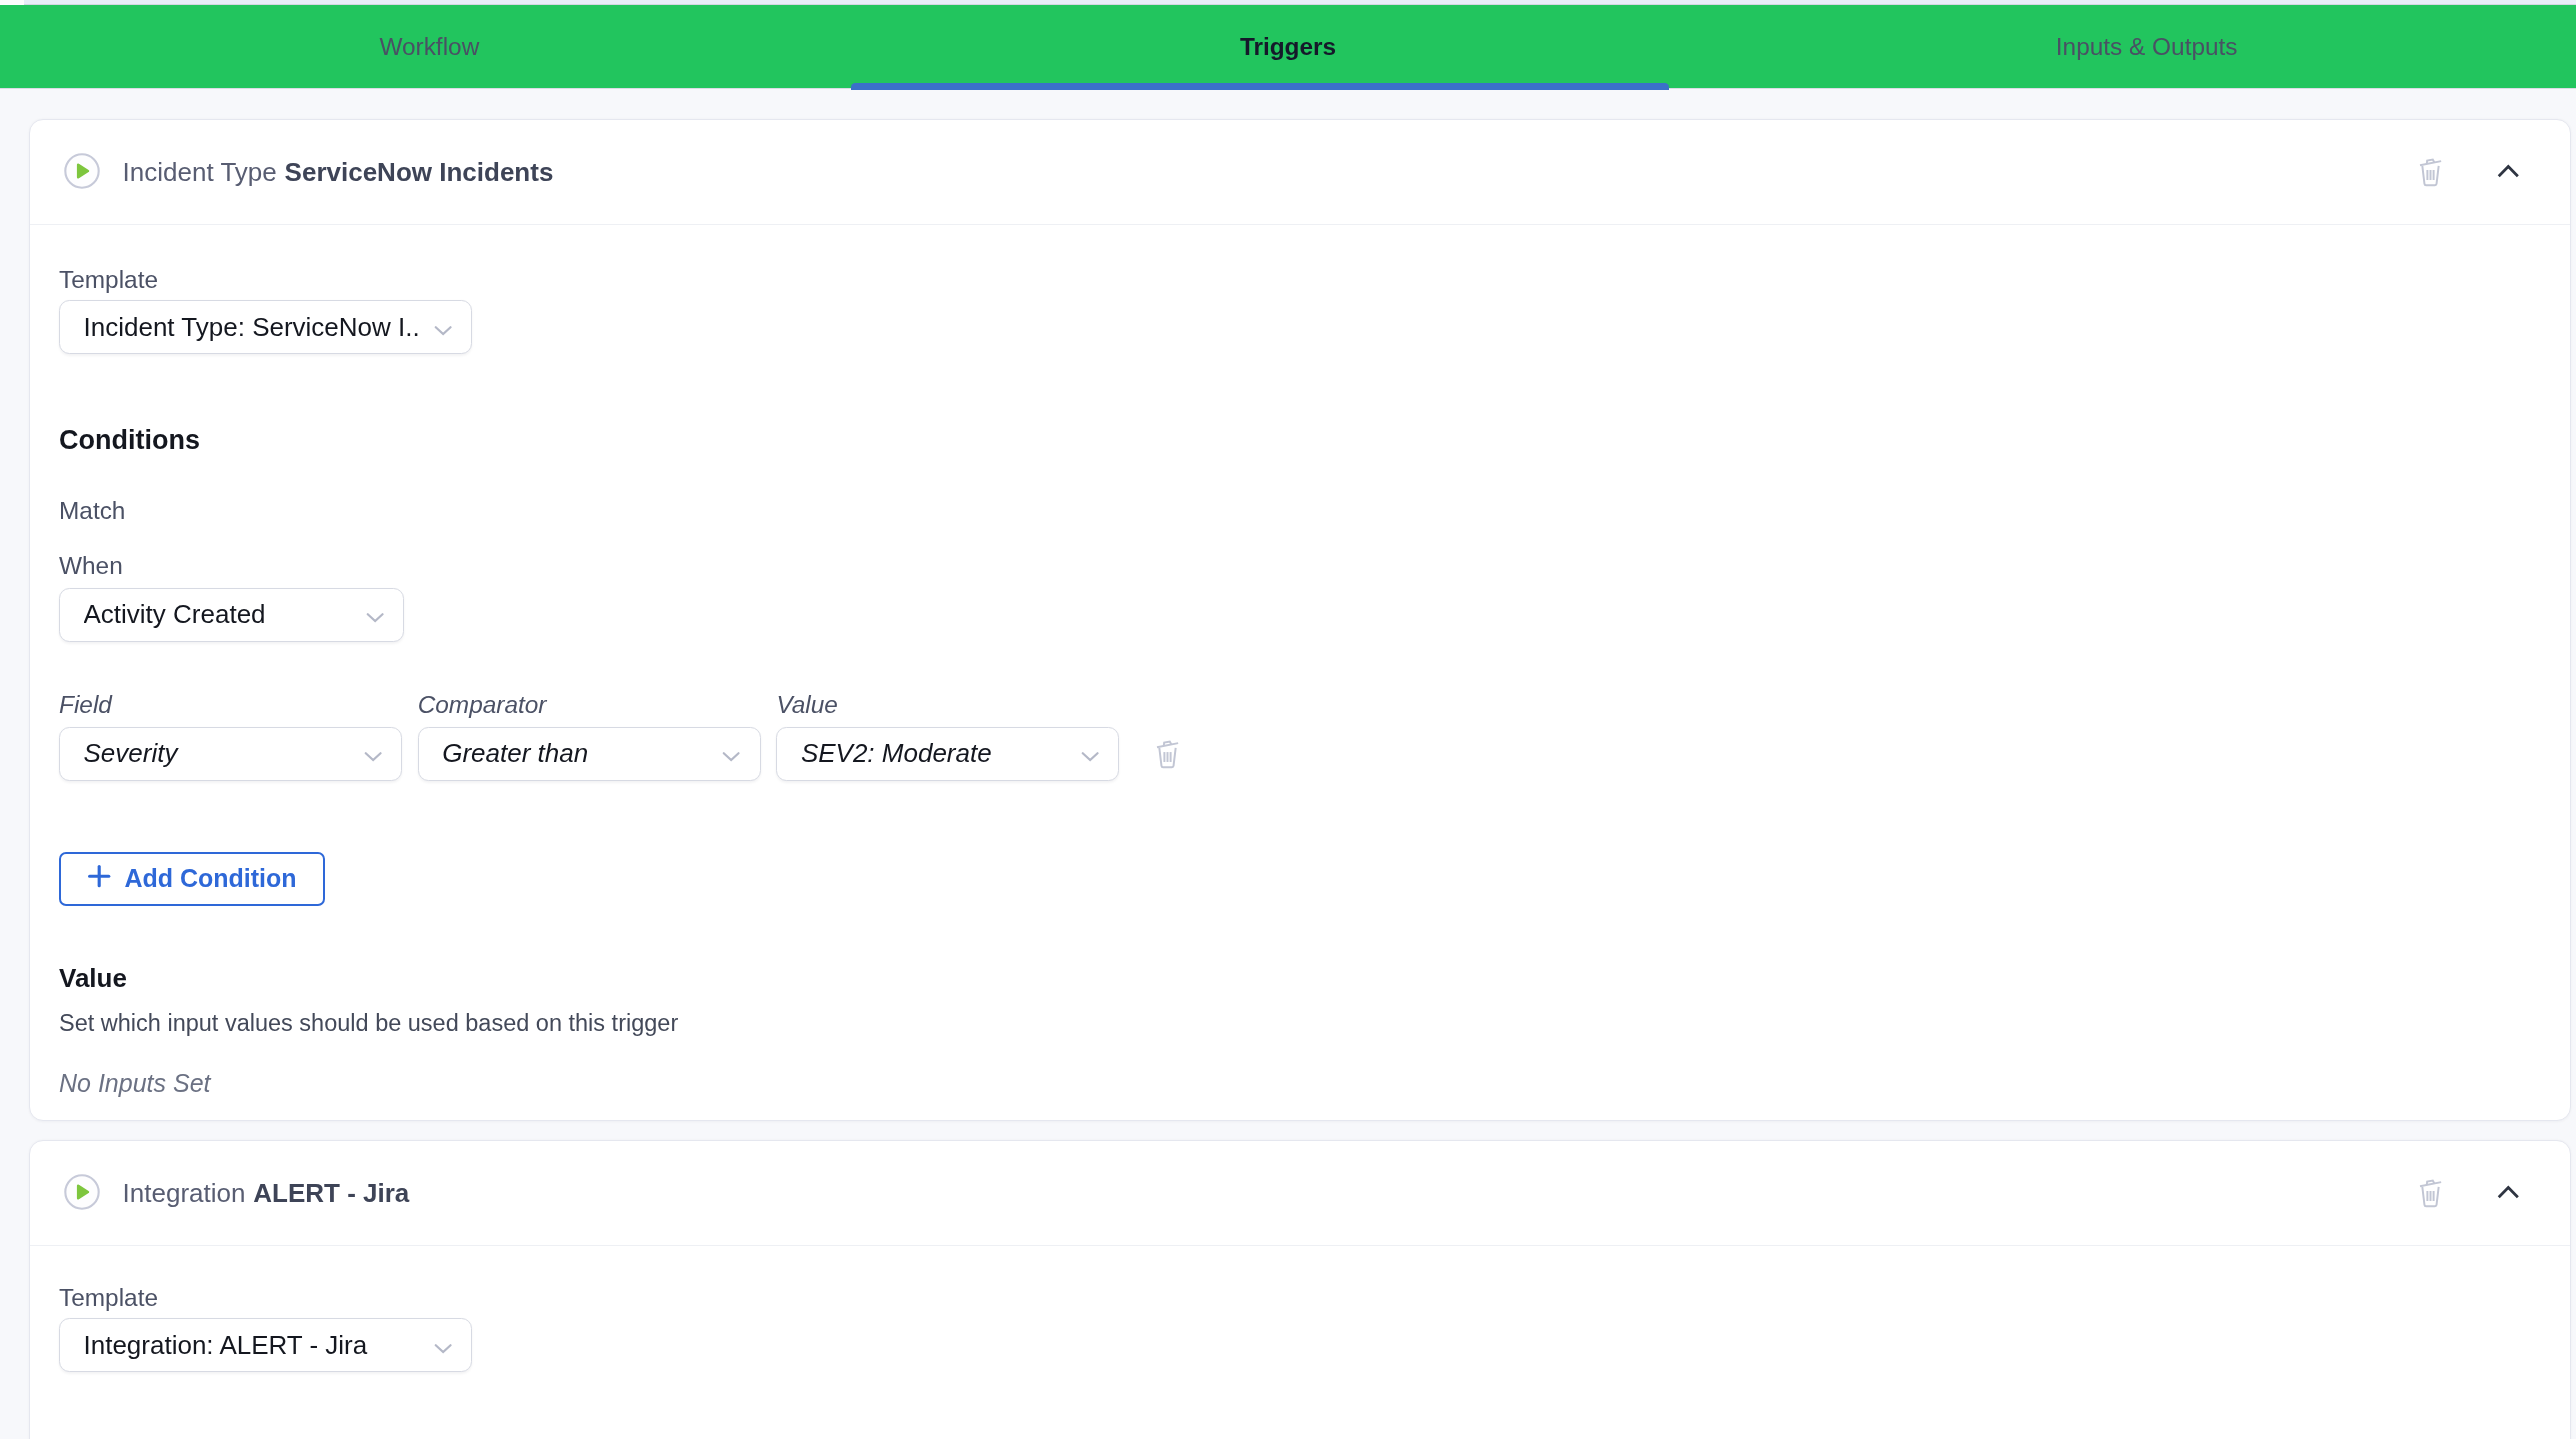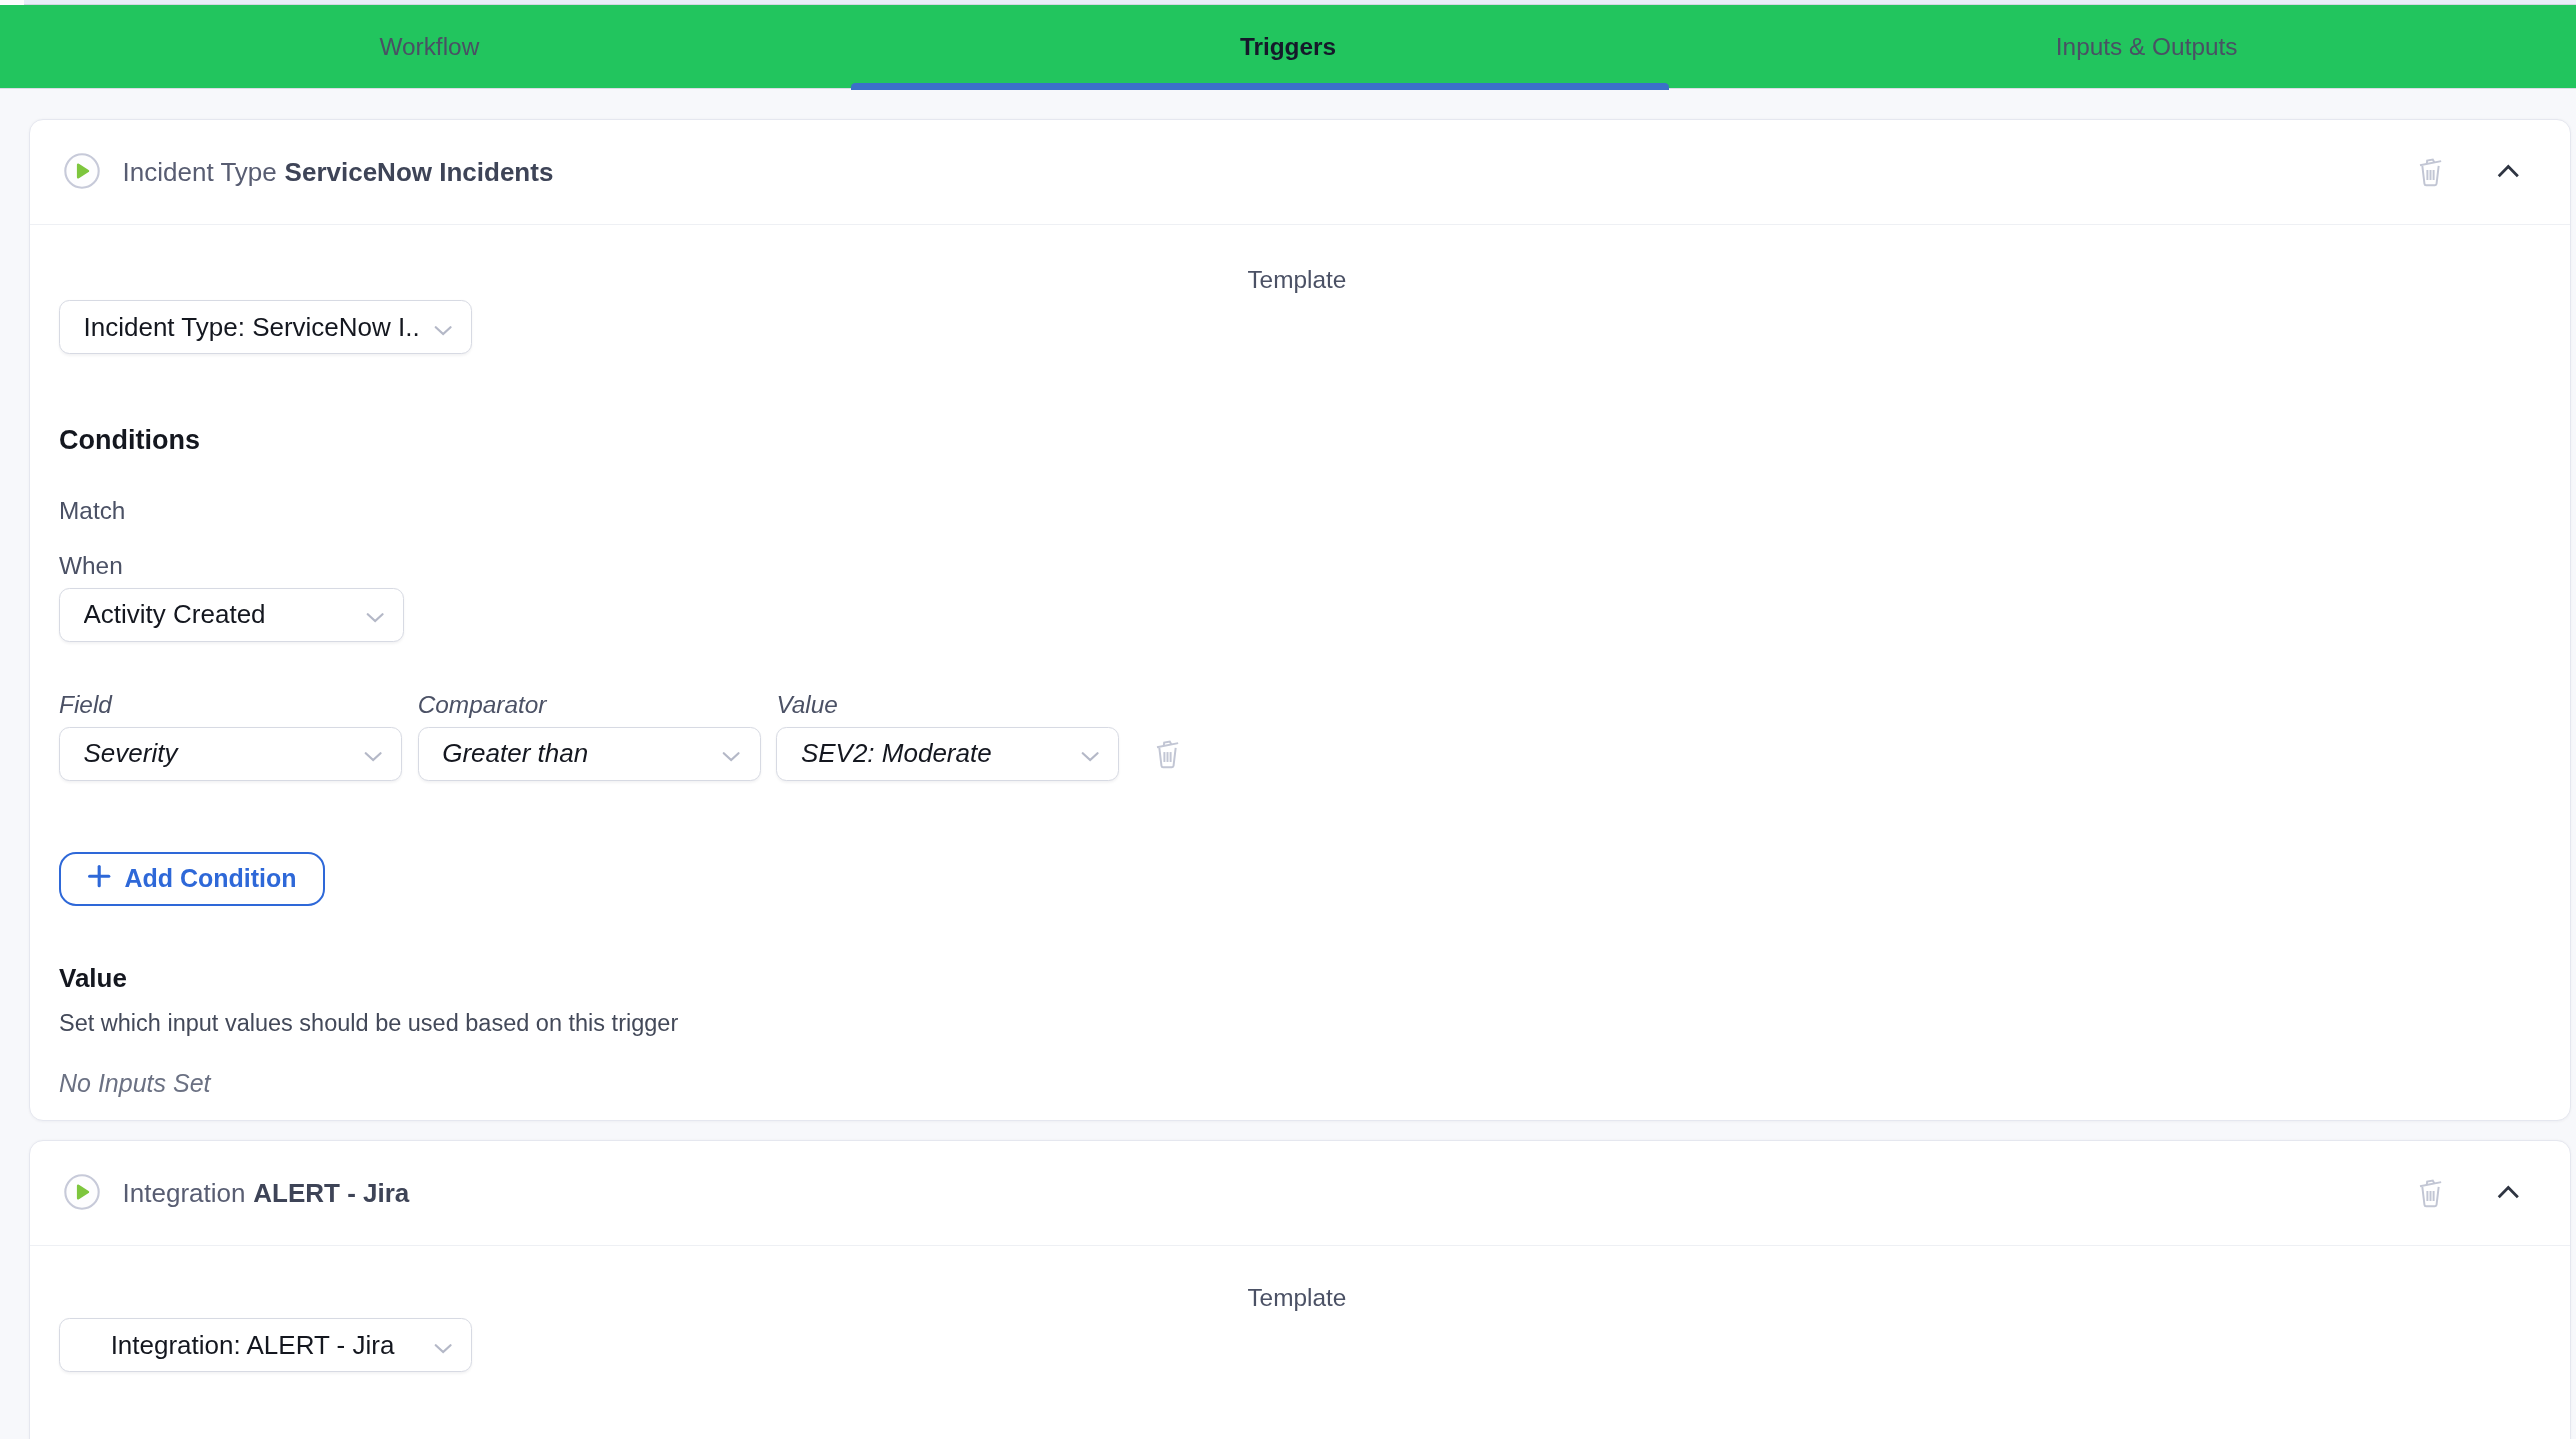--- a/index.html
+++ b/index.html
@@ -45,34 +45,34 @@
   .select { height: 54px; border: 1.7px solid #d7dae3; border-radius: 10.4px; background: #fff;
             display: flex; align-items: center; padding: 0 19px 0 23.5px;
             font-size: 26px; color: #14171f; box-shadow: 0 1.7px 2.6px rgba(23,28,45,0.05);
             cursor: pointer; }
   .select .sel-text { flex: 1; white-space: nowrap; overflow: hidden; }
   .select svg { flex: none; margin-left: 12.2px; }
   .w-template { width: 413px; }
   .w-col { width: 345px; }
   .w-col-s { width: 343px; }
 
-  .template-section { padding-top: 40px; text-align: center; }
+  .template-section { padding-top: 40px; }
   .template-section .field-label { margin-bottom: 5.2px; }
 
   .conditions-heading { margin-top: 70px; font-size: 27px; line-height: 33px; font-weight: 700; color: #14171f; }
 
   .cond-row { display: flex; gap: 17.4px; }
   .cond-row.r1 { margin-top: 39px; flex-direction: column; }
   .cond-row.r2 { margin-top: 48px; gap: 15.7px; font-style: italic; }
   .cond-col .field-label { margin-bottom: 7px; }
   .row-trash { align-self: flex-end; height: 54px; display: flex; align-items: center; margin-left: 12.2px; }
 
   .add-condition-btn { margin-top: 71px; display: inline-flex; align-items: center; gap: 13px;
                        height: 54px; padding: 0 26px; background: #fff;
-                       border: 2.2px solid #2e68d8; border-radius: 17px;
+                       border: 2.2px solid #2e68d8; border-radius: 7px;
                        color: #2e68d8; font-size: 25px; font-weight: 700; cursor: pointer; }
 
   .inputs-heading { margin-top: 56px; font-size: 26px; line-height: 33px; font-weight: 700; color: #14171f; }
   .inputs-desc { margin-top: 13px; font-size: 23.5px; line-height: 30px; color: #434959; }
   .inputs-empty { margin-top: 30.5px; font-size: 25px; line-height: 31px; font-style: italic; color: #6b7183; }
 </style>
 </head>
 <body>
 
 <div class="top-strip">

